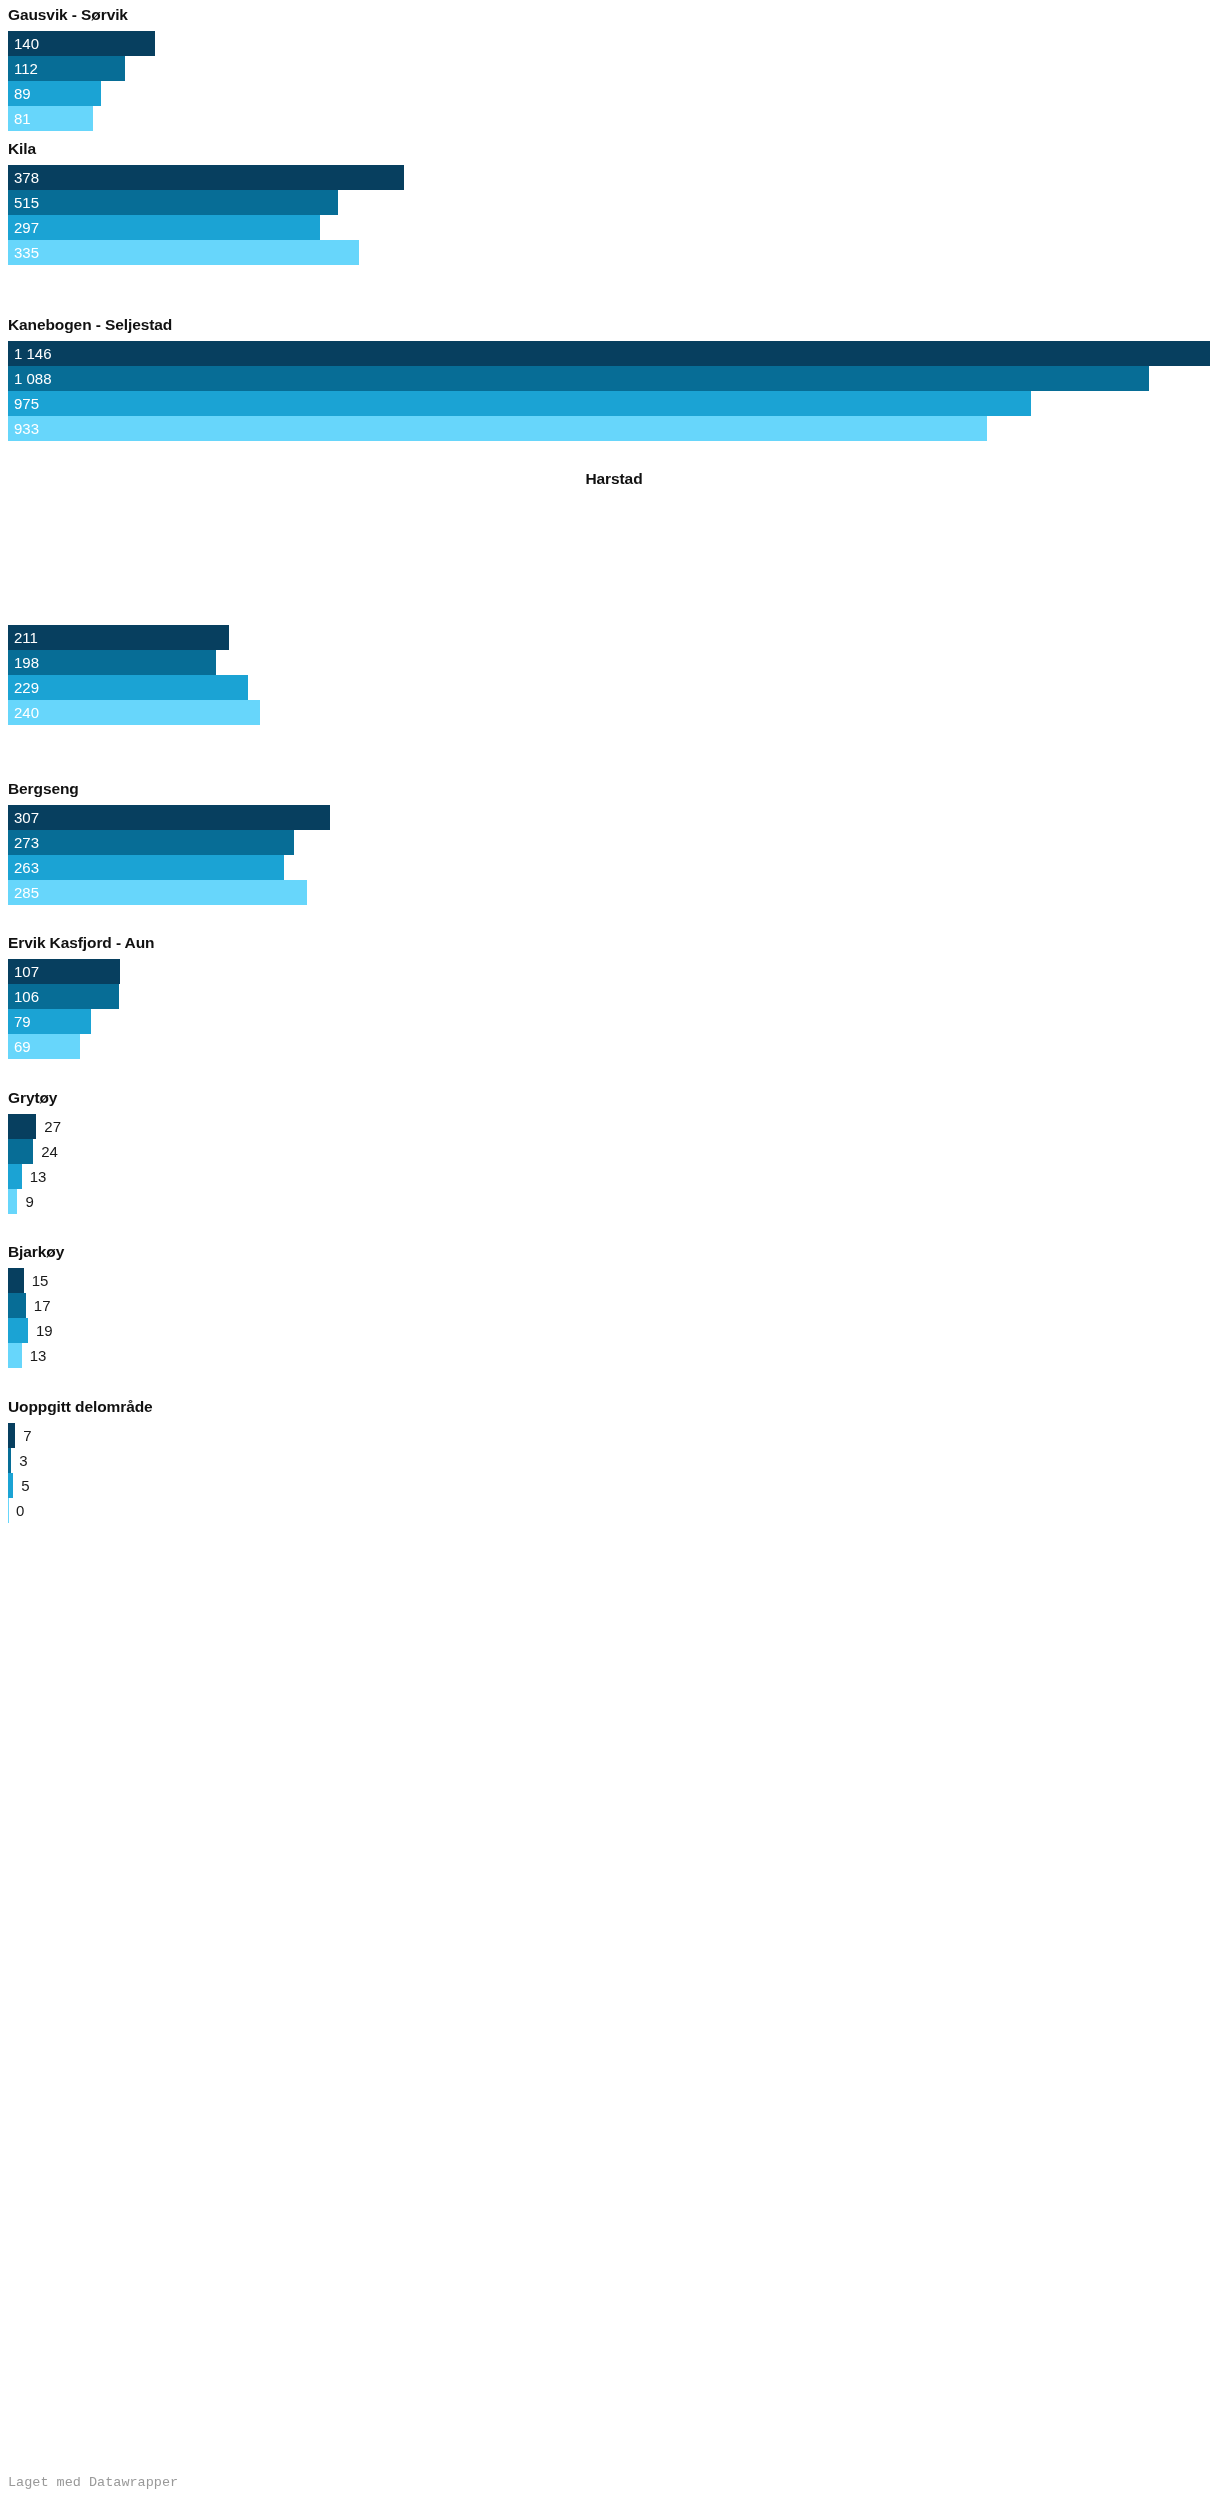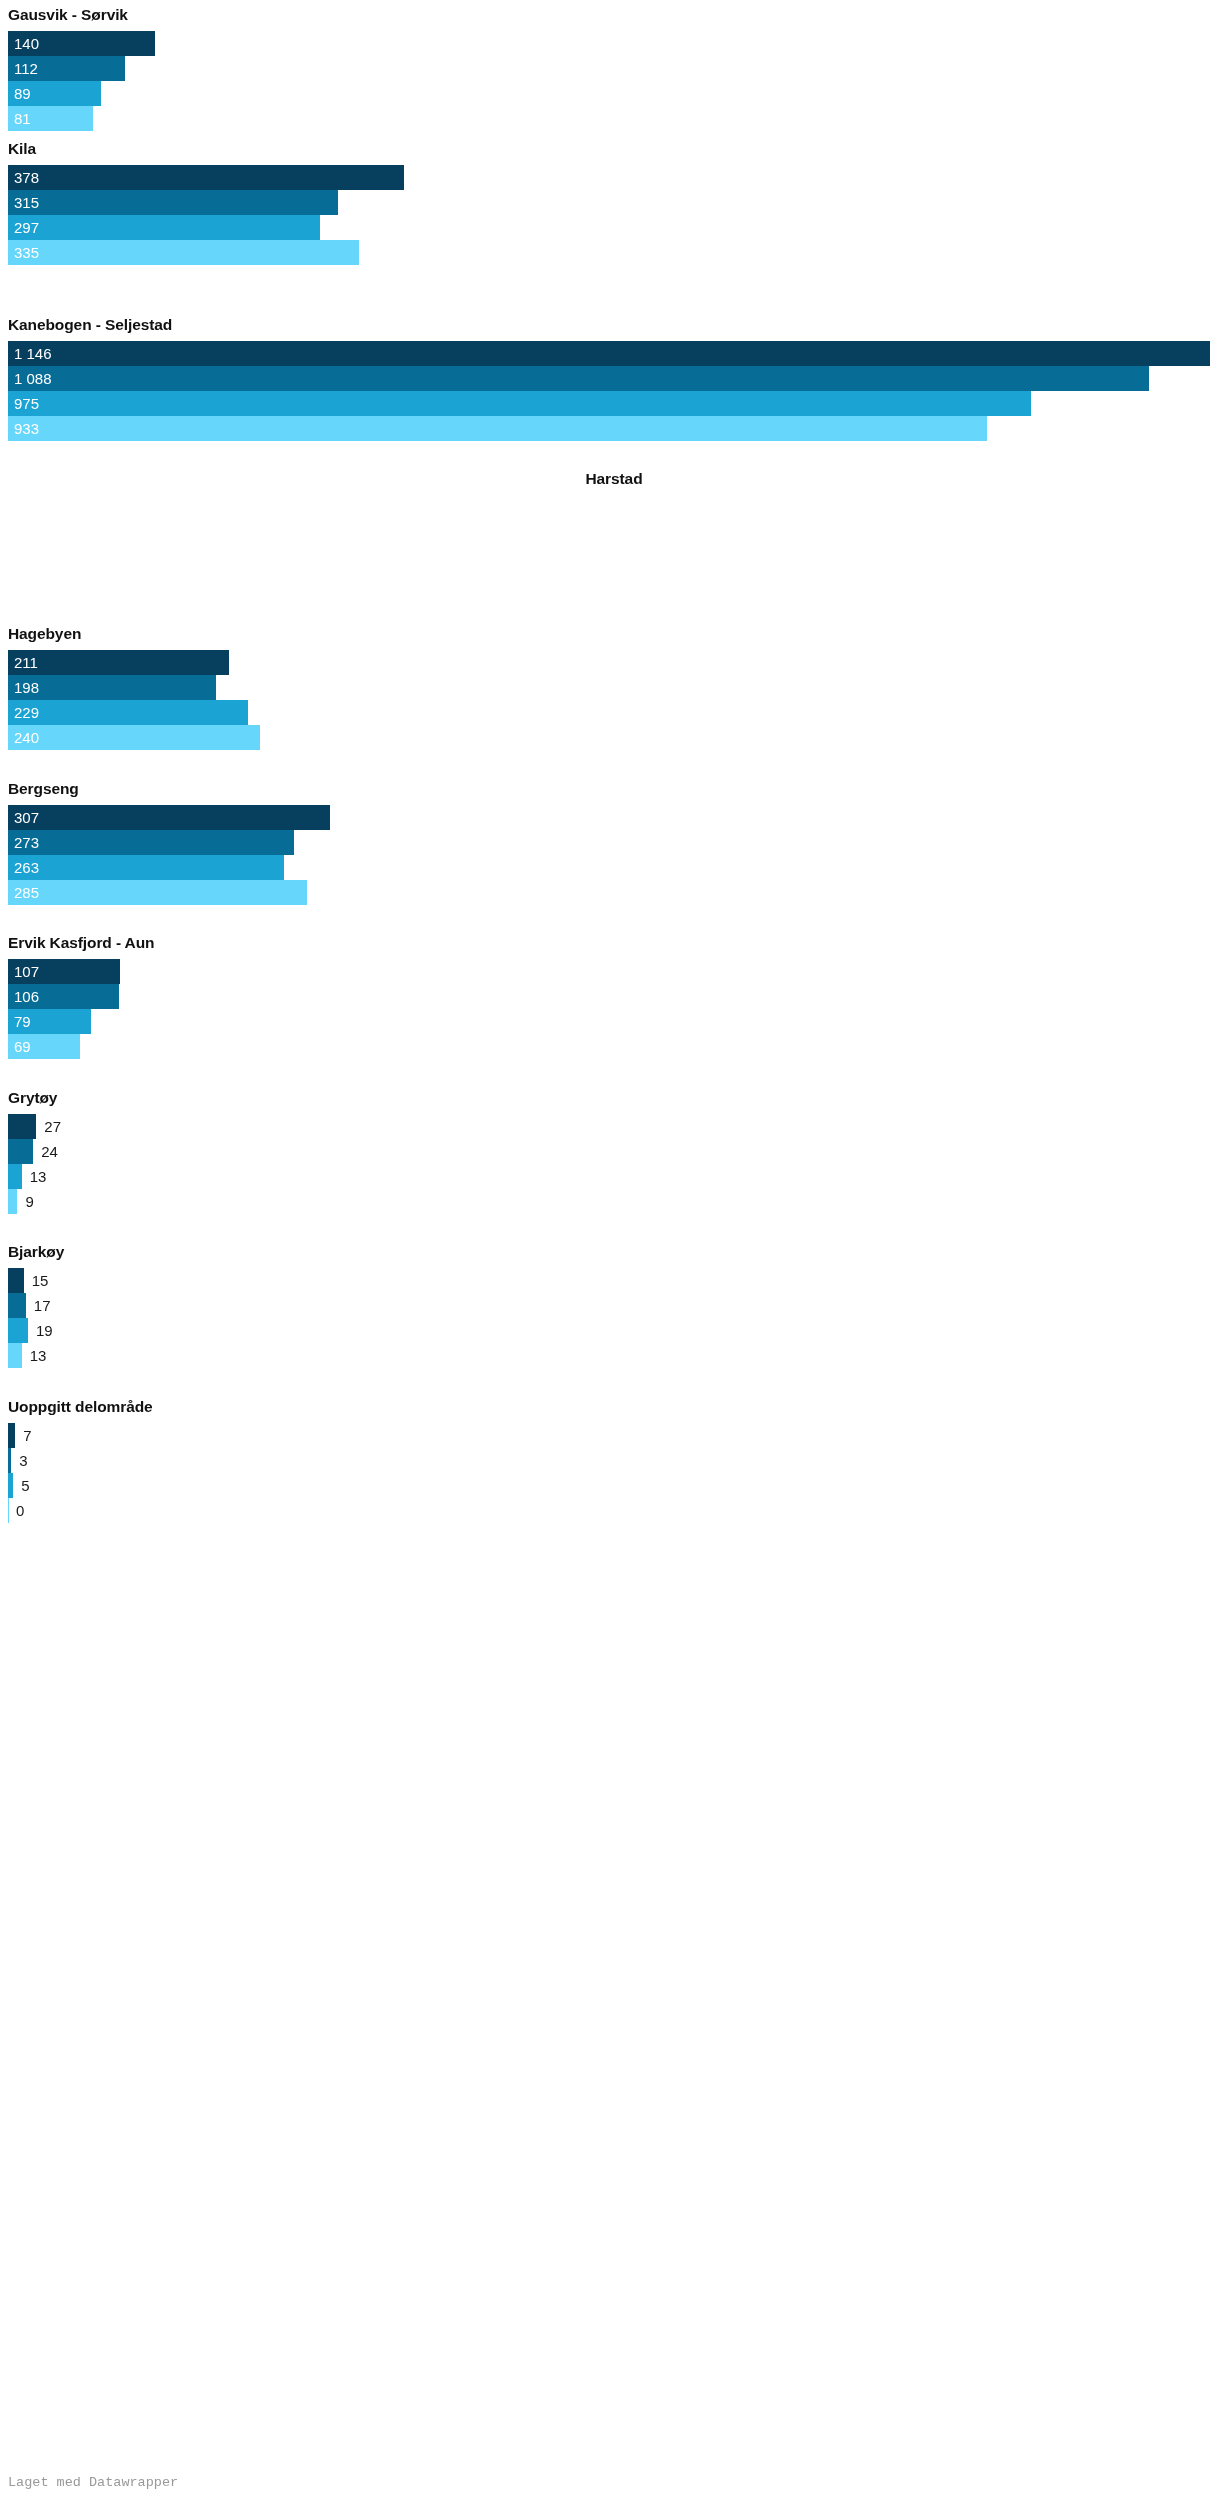--- a/index.html
+++ b/index.html
@@ -108,21 +108,21 @@
       </div>
       <div class="panel" style="position: absolute; left: 0px; top: 140px; width: 1220px;">
         <div class="panel-title">Kila</div>
         <div class="bars">
           <div class="bar-row">
             <div class="bar" style="width: 396.471px; background: rgb(7, 63, 95);"></div>
             <div class="bar-label inside">378</div>
           </div>
           <div class="bar-row">
             <div class="bar" style="width: 330.393px; background: rgb(7, 109, 150);"></div>
-            <div class="bar-label inside">315</div>
+            <div class="bar-label inside">515</div>
           </div>
           <div class="bar-row">
             <div class="bar" style="width: 311.513px; background: rgb(27, 163, 212);"></div>
             <div class="bar-label inside">297</div>
           </div>
           <div class="bar-row">
             <div class="bar" style="width: 351.37px; background: rgb(103, 214, 251);"></div>
             <div class="bar-label inside">335</div>
           </div>
         </div>
@@ -145,21 +145,20 @@
           <div class="bar-row">
             <div class="bar" style="width: 978.592px; background: rgb(103, 214, 251);"></div>
             <div class="bar-label inside">933</div>
           </div>
         </div>
       </div>
       <div class="panel" style="position: absolute; left: 0px; top: 470px; width: 1220px; text-align: center;">
         <div class="panel-title">Harstad</div>
       </div>
       <div class="panel" style="position: absolute; left: 0px; top: 625px; width: 1220px;">
-        <div class="panel-title">Hagebyen</div>
         <div class="bars">
           <div class="bar-row">
             <div class="bar" style="width: 221.311px; background: rgb(7, 63, 95);"></div>
             <div class="bar-label inside">211</div>
           </div>
           <div class="bar-row">
             <div class="bar" style="width: 207.675px; background: rgb(7, 109, 150);"></div>
             <div class="bar-label inside">198</div>
           </div>
           <div class="bar-row">

